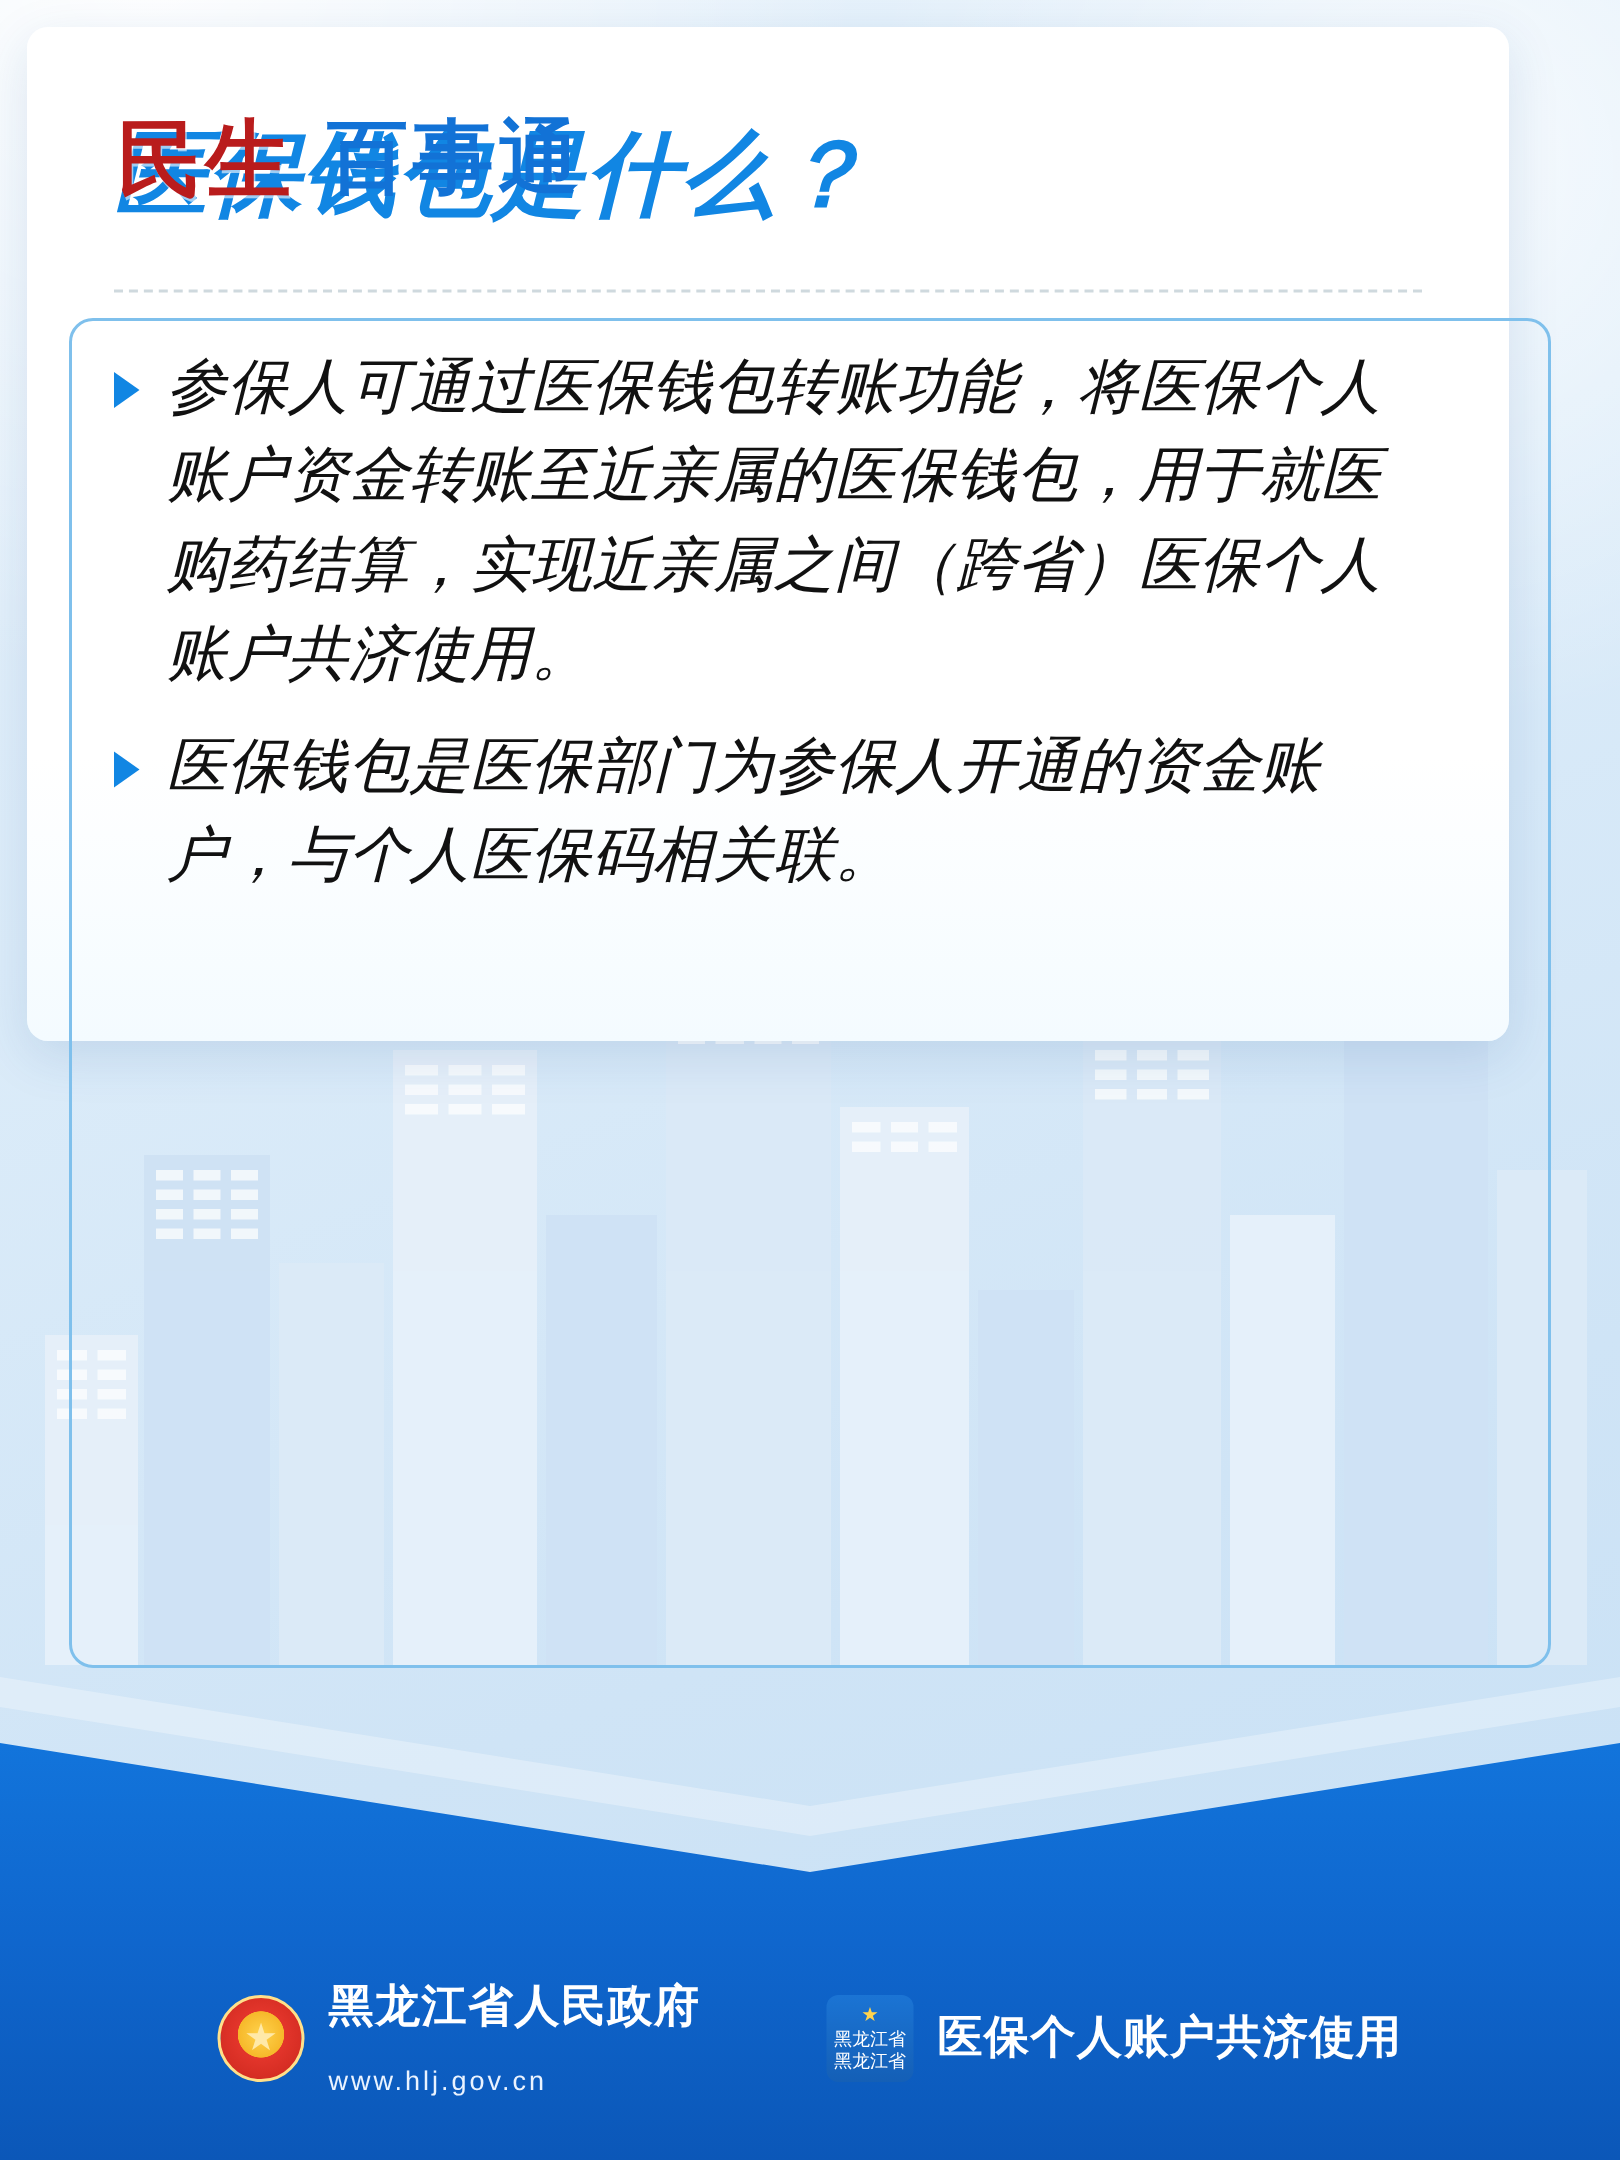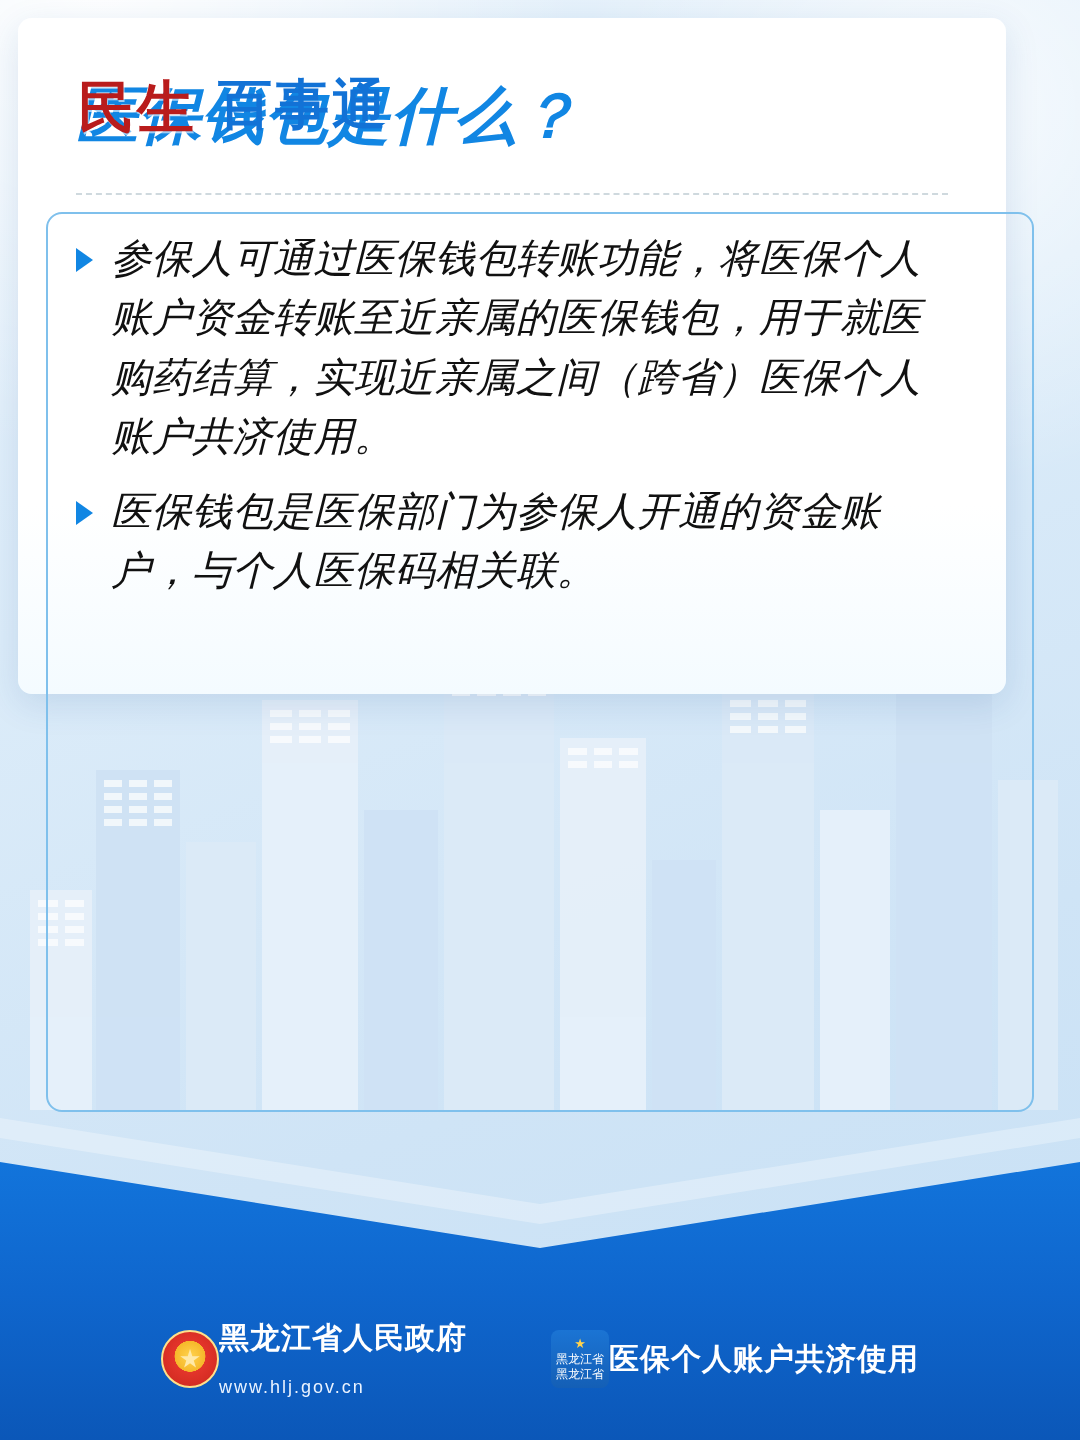--- a/index.html
+++ b/index.html
@@ -174,20 +174,21 @@
     bottom: 42px;
     z-index: 4;
     display: flex;
     align-items: center;
     justify-content: center;
     gap: 84px;
   }
   .footer-item {
     display: flex;
     align-items: center;
+    gap: 16px;
   }
   .emblem {
     width: 58px; height: 58px;
     border-radius: 50%;
     background: radial-gradient(circle at 50% 45%, #ffd34d 0%, #f6b82a 38%, #e3352b 39%, #c9261c 100%);
     position: relative;
     border: 2px solid #ffe08a;
     flex: 0 0 auto;
   }
   .emblem::after {

